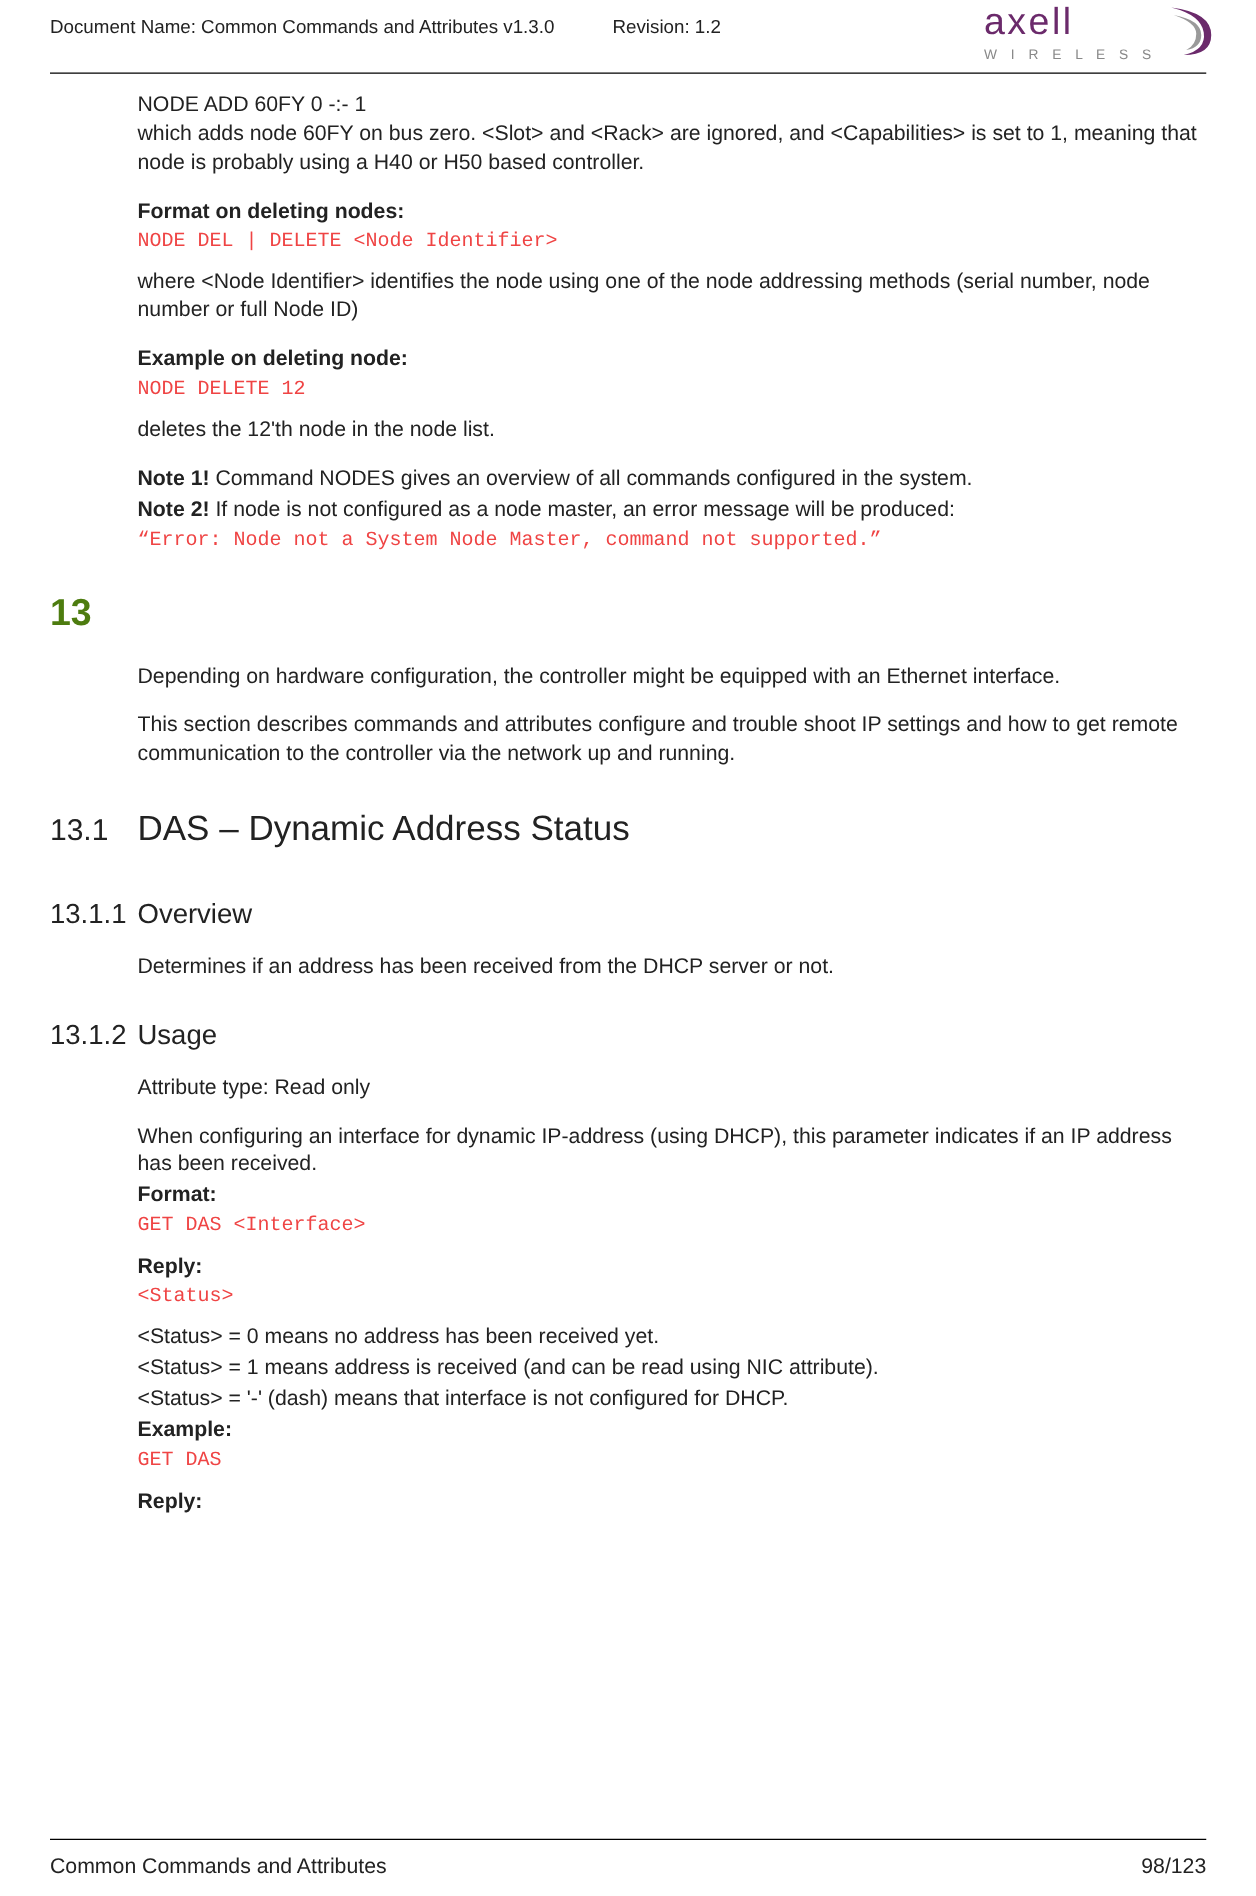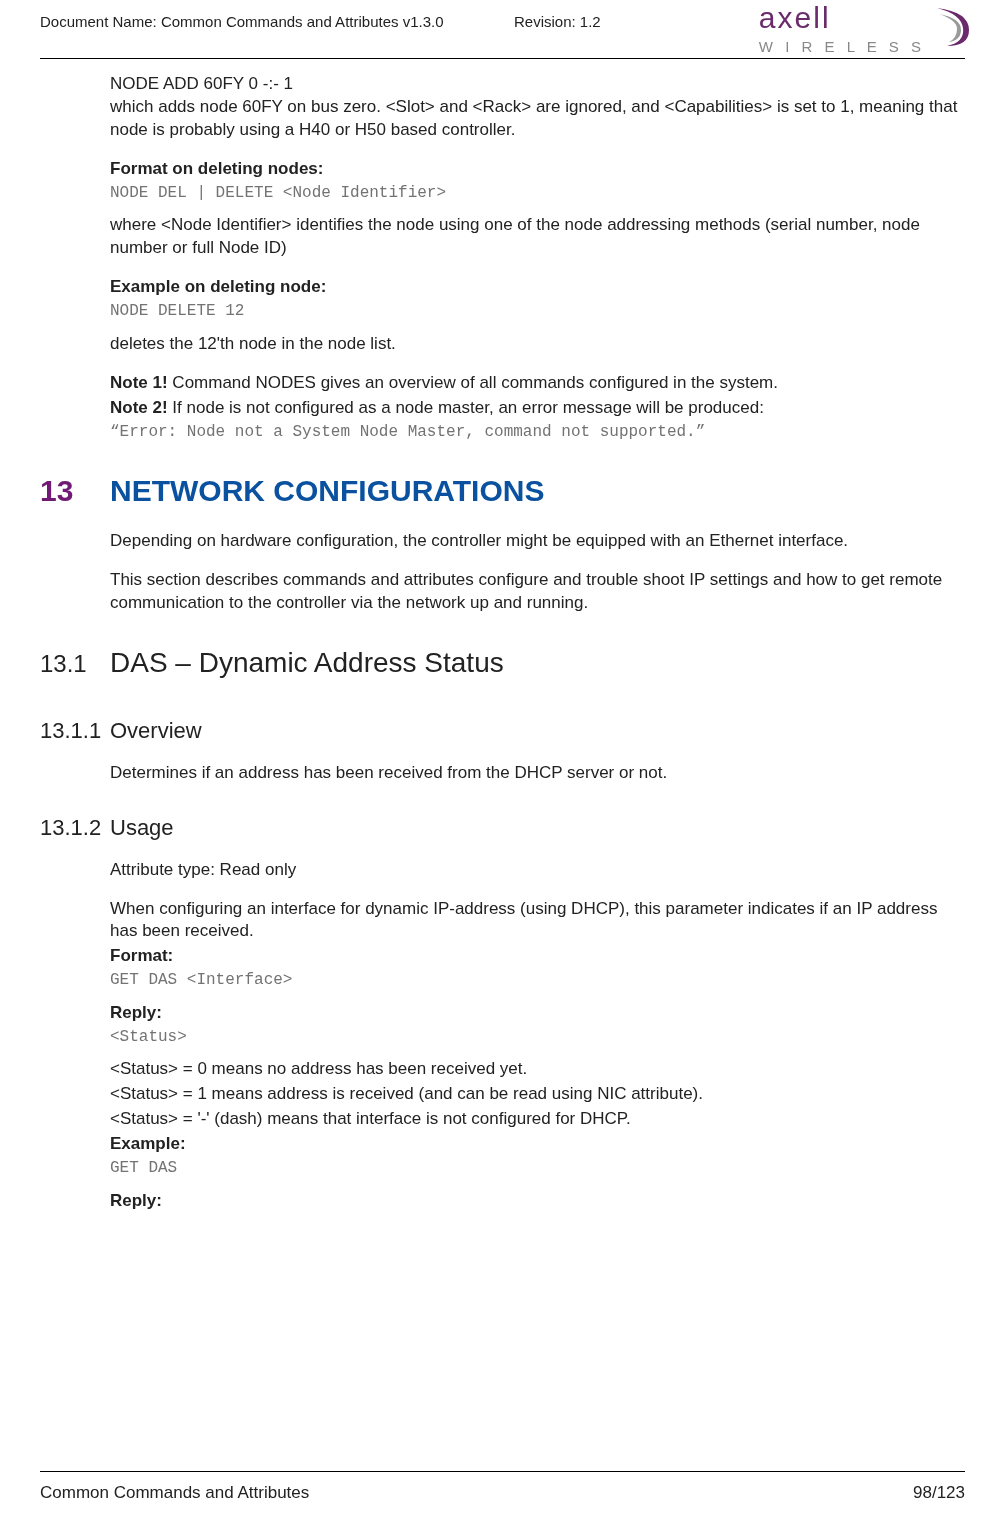--- a/index.html
+++ b/index.html
@@ -16,41 +16,41 @@
   }
   .header {
     display: flex;
     justify-content: space-between;
     align-items: flex-start;
     padding-top: 12px;
     position: relative;
     height: 58px;
   }
   .header-left { font-size: 15px; }
-  .header-mid { font-size: 15px; position: absolute; left: 474px; top: 12px; }
+  .header-mid { font-size: 15px; position: absolute; left: 450px; top: 12px; }
   .header-right { position: absolute; right: -10px; top: -2px; }
   .logo { display: flex; align-items: center; }
   .logo-text { font-size: 30px; letter-spacing: 2px; color: #6b2a6b; font-weight: 300; }
-  .logo-sub { font-size: 15px; letter-spacing: 4px; color: #888; text-align: right; margin-top: -2px; }
+  .logo-sub { font-size: 11px; letter-spacing: 4px; color: #888; text-align: right; margin-top: -2px; }
   .logo-swirl { margin-left: 4px; }
   .hr-top { border: none; border-top: 1.5px solid #000; margin: 0 0 14px 0; }
   .content { padding-left: 70px; padding-right: 0; }
   .para { margin-bottom: 16px; }
   .tight { margin-bottom: 2px; }
   .bold { font-weight: bold; }
   .mono {
     font-family: "Courier New", Courier, monospace;
     font-size: 16px;
-    color: #737373;
+    color: #ef4444;
     margin-bottom: 14px;
   }
   .mono-tight { margin-bottom: 10px; }
   .section-row { display: flex; align-items: baseline; margin-top: 28px; margin-bottom: 18px; margin-left: -70px; }
   .section-num { width: 70px; flex-shrink: 0; }
-  .h1-num { color: #701a75; font-size: 30px; font-weight: bold; }
+  .h1-num { color: #4d7c0f; font-size: 30px; font-weight: bold; }
   .h1-title { color: #0a52a0; font-size: 30px; font-weight: bold; }
   .h2-num { font-size: 24px; font-weight: normal; }
   .h2-title { font-size: 28px; font-weight: normal; }
   .h3-num { font-size: 22px; font-weight: normal; }
   .h3-title { font-size: 22px; font-weight: normal; }
   .h2row { margin-top: 30px; margin-bottom: 34px; }
   .h3row { margin-bottom: 16px; }
   .footer {
     position: absolute;
     bottom: 12px;
@@ -102,21 +102,20 @@
   <div class="tight">
     <span class="bold">Note 1!</span><span> Command NODES gives an overview of all commands configured in the system.</span>
   </div>
   <div class="tight">
     <span class="bold">Note 2!</span><span> If node is not configured as a node master, an error message will be produced:</span>
   </div>
   <div class="mono">“Error: Node not a System Node Master, command not supported.”</div>
 
   <div class="section-row">
     <div class="section-num h1-num">13</div>
-    <div class="h1-title">NETWORK CONFIGURATIONS</div>
   </div>
 
   <div class="para">Depending on hardware configuration, the controller might be equipped with an Ethernet interface.</div>
   <div class="para">This section describes commands and attributes configure and trouble shoot IP settings and how to get remote communication to the controller via the network up and running.</div>
 
   <div class="section-row h2row">
     <div class="section-num h2-num">13.1</div>
     <div class="h2-title">DAS – Dynamic Address Status</div>
   </div>
 

